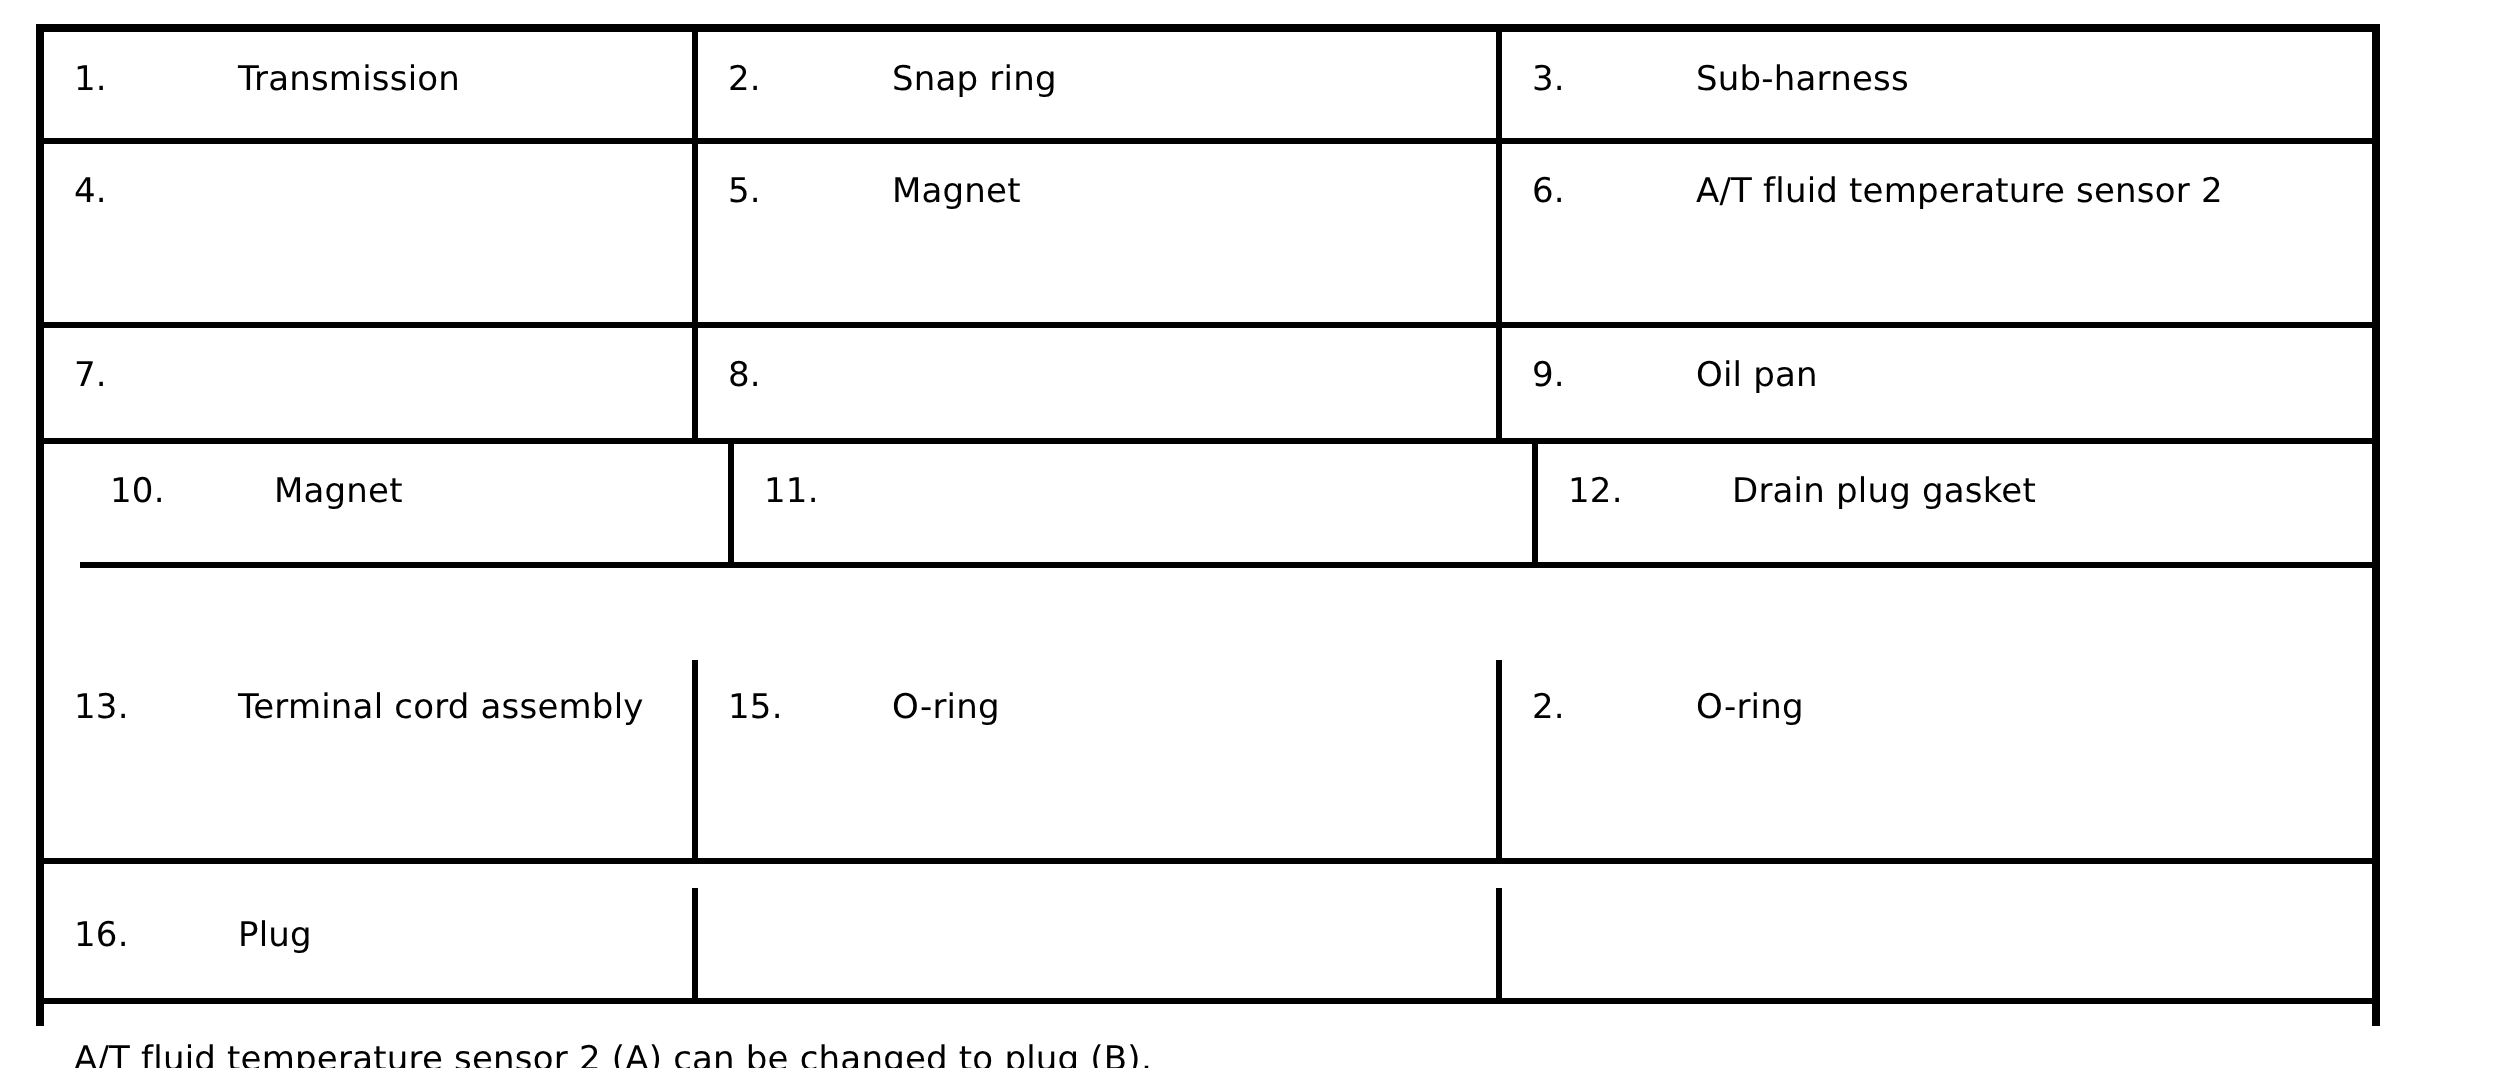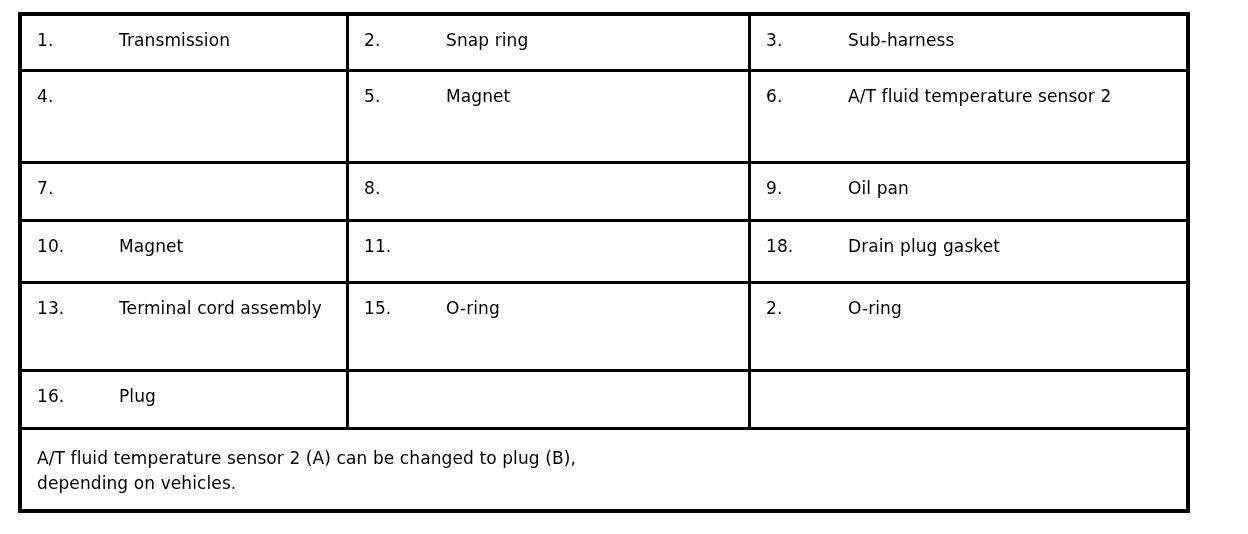--- a/index.html
+++ b/index.html
@@ -42,23 +42,23 @@
     display: flex;
     flex-direction: row;
     box-sizing: border-box;
     border-bottom: 3px solid #000000;
     background: #ffffff;
     flex: 0 0 auto;
   }
   .table-row.r-h56  { height: 56px; }
   .table-row.r-h92  { height: 92px; }
   .table-row.r-h58  { height: 58px; }
-  .table-row.r-h62  { height: 62px; }
-  .table-row.r-h87  { height: 88px; }
-  .table-row.r-h58b { height: 58px; }
+  .table-row.r-h62  { height: 62px; margin-left: 18px; }
+  .table-row.r-h87  { height: 102px; margin-top: 46px; }
+  .table-row.r-h58b { height: 58px; margin-top: 12px; }
 
   
   .note-row {
     display: flex;
     flex-direction: row;
     box-sizing: border-box;
     flex: 1 1 auto;
     background: #ffffff;
     border-bottom: none;
   }
@@ -159,21 +159,21 @@
 
     <div class="table-row r-h62">
       <div class="cell col1">
         <span class="cell-num">10.</span>
         <span class="cell-label">Magnet</span>
       </div>
       <div class="cell col2">
         <span class="cell-num">11.</span>
       </div>
       <div class="cell col3">
-        <span class="cell-num">18.</span>
+        <span class="cell-num">12.</span>
         <span class="cell-label">Drain plug gasket</span>
       </div>
     </div>
 
     <div class="table-row r-h87">
       <div class="cell col1">
         <span class="cell-num">13.</span>
         <span class="cell-label">Terminal cord assembly</span>
       </div>
       <div class="cell col2">

